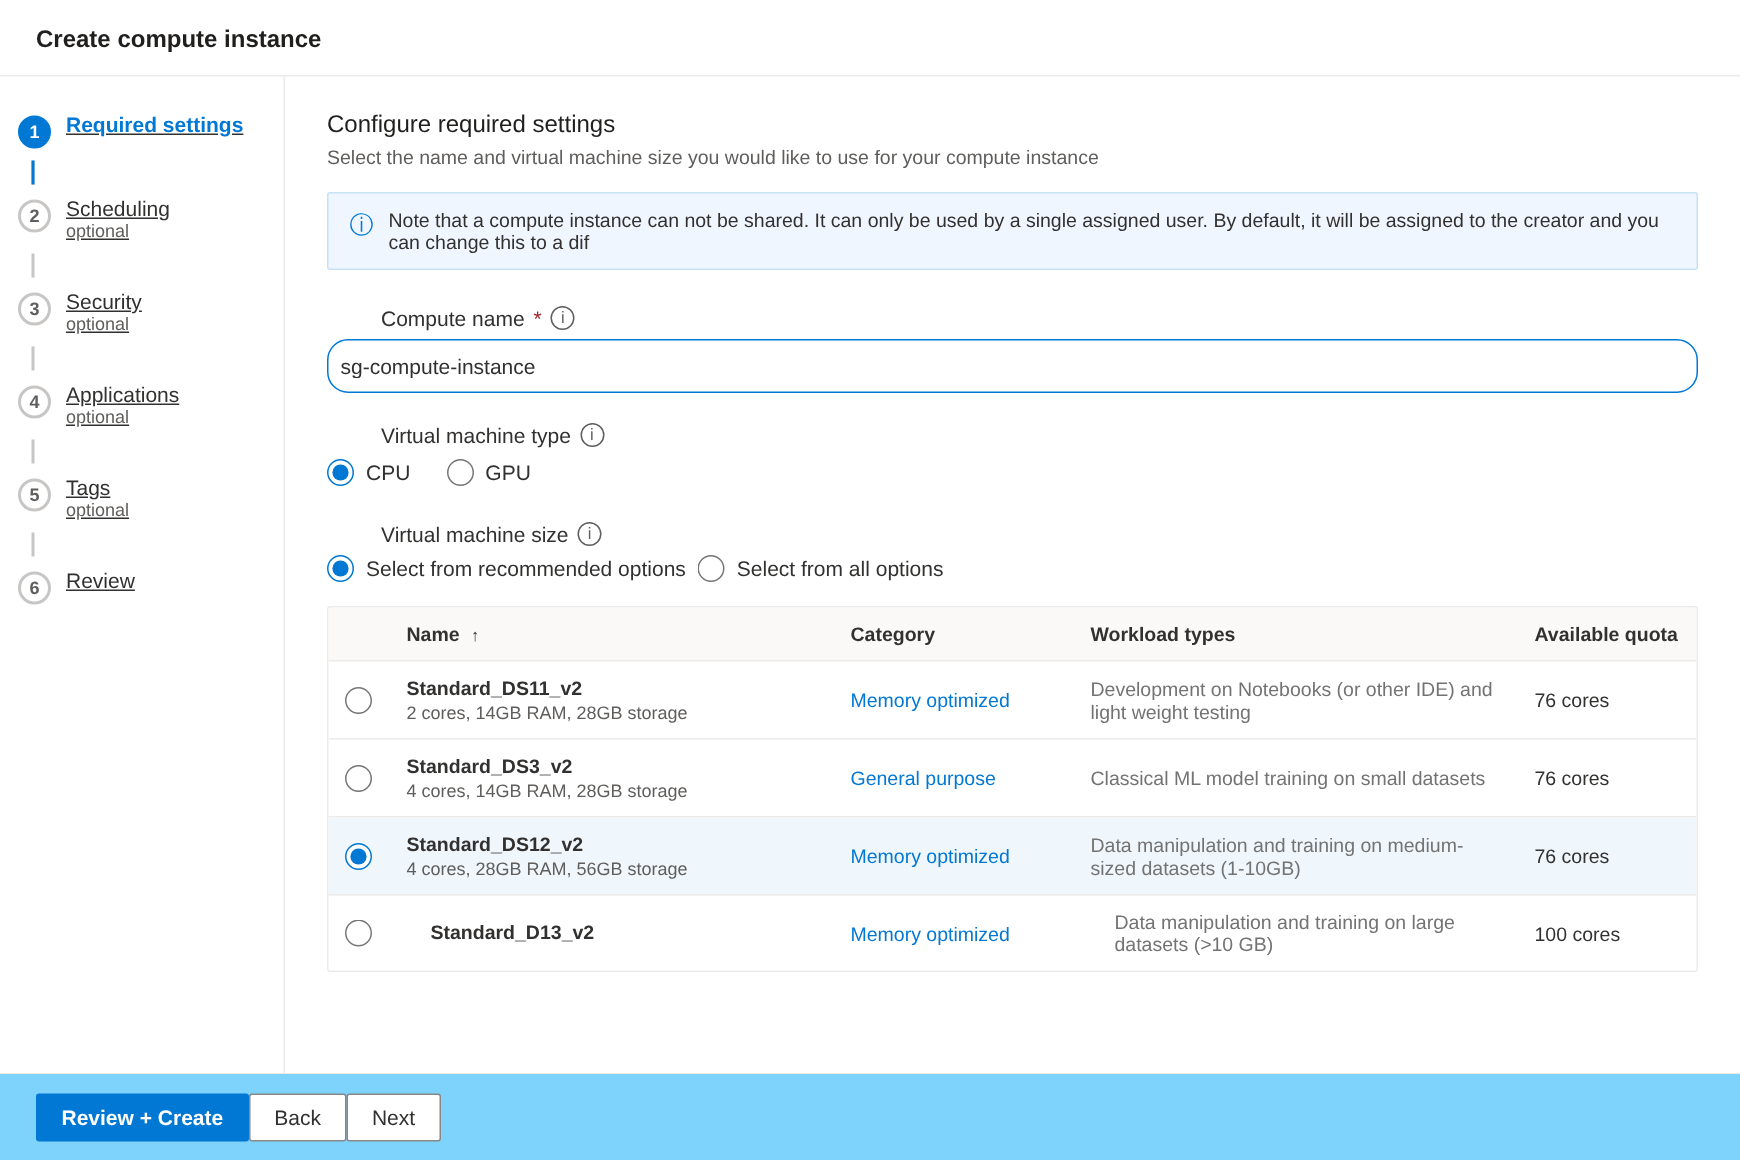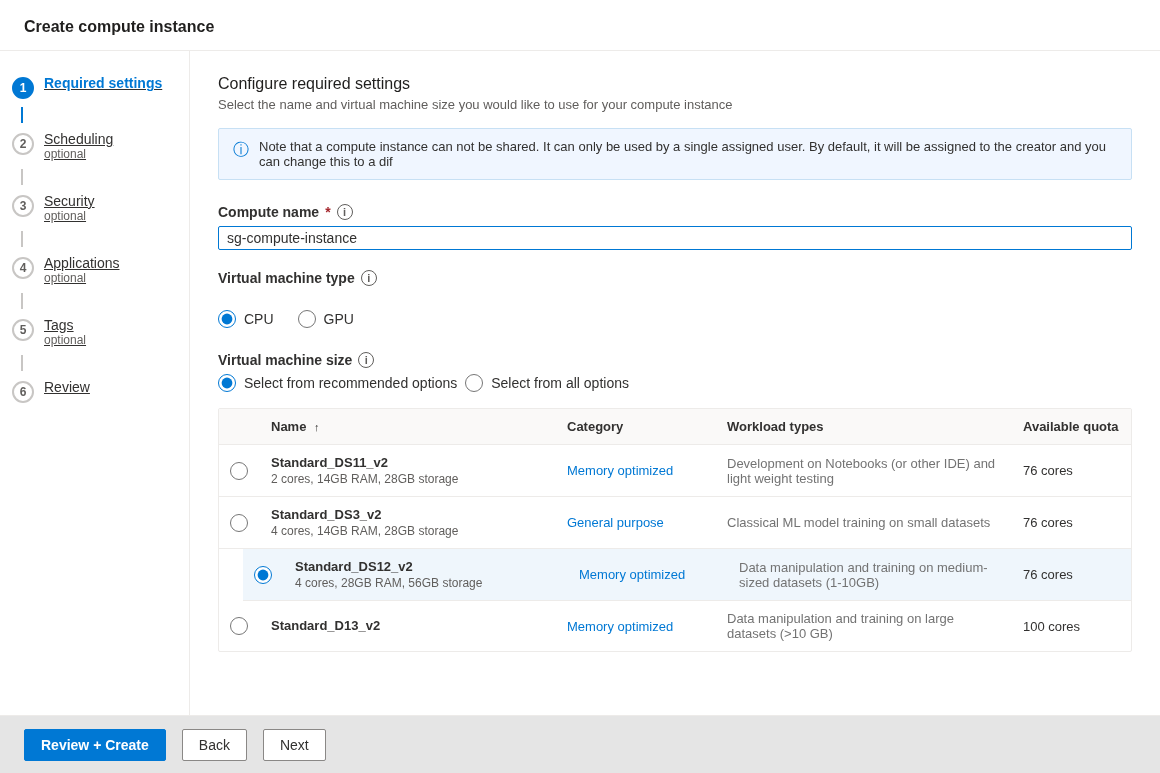--- a/index.html
+++ b/index.html
@@ -152,26 +152,27 @@
       color: #323130;
     }
 
     
     .field-group {
       margin-bottom: 20px;
     }
 
     .field-label {
       font-size: 14px;
-      font-weight: 700;
+      font-weight: 400;
       color: #323130;
       margin-bottom: 6px;
       display: flex;
       align-items: center;
       gap: 6px;
+      margin-left: 36px;
     }
 
     .required-star {
       color: #a4262c;
     }
 
     .info-tooltip {
       width: 16px;
       height: 16px;
       border: 1.5px solid #605e5c;
@@ -179,35 +180,35 @@
       display: inline-flex;
       align-items: center;
       justify-content: center;
       font-size: 11px;
       color: #605e5c;
       cursor: help;
     }
 
     .text-input {
       width: 100%;
-      height: 24px;
+      height: 36px;
       border: 1px solid #0078d4;
-      border-radius: 2px;
+      border-radius: 14px;
       padding: 0 8px;
       font-size: 14px;
       color: #323130;
       outline: none;
     }
 
     
     .radio-group {
       display: flex;
       align-items: flex-start;
       gap: 24px;
-      margin-top: 24px;
+      margin-top: 8px;
     }
 
     .radio-option {
       display: flex;
       align-items: center;
       gap: 8px;
       cursor: pointer;
     }
 
     .radio-input {
@@ -257,25 +258,25 @@
 
     .table-row {
       display: grid;
       grid-template-columns: 40px 1fr 160px 1fr 120px;
       border-bottom: 1px solid #edebe9;
       align-items: center;
     }
 
     .table-row:last-child {
       border-bottom: none;
+      gap: 16px;
     }
 
     .table-row.selected {
       background: #eff6fc;
-      margin-left: 24px;
     }
 
     .table-cell {
       padding: 10px 12px;
       font-size: 13px;
       color: #323130;
     }
 
     .table-cell.radio-cell {
       padding: 10px 8px;
@@ -319,26 +320,26 @@
       margin-left: 4px;
     }
 
     
     .footer {
       position: fixed;
       bottom: 0;
       left: 0;
       right: 0;
       height: 58px;
-      background: #e5e5e5;
+      background: #7dd3fc;
       border-top: 1px solid #edebe9;
       display: flex;
       align-items: center;
       padding: 0 24px;
-      gap: 16px;
+      gap: 0;
     }
 
     .btn-primary {
       background: #0078d4;
       color: #fff;
       border: 1px solid #0078d4;
       border-radius: 2px;
       padding: 6px 16px;
       font-size: 14px;
       font-weight: 600;

